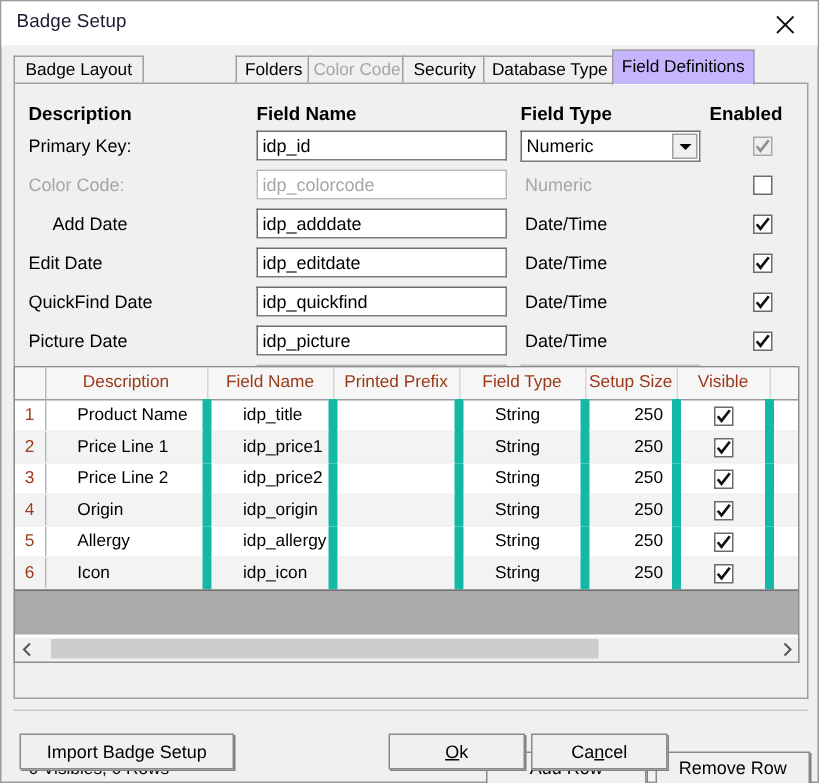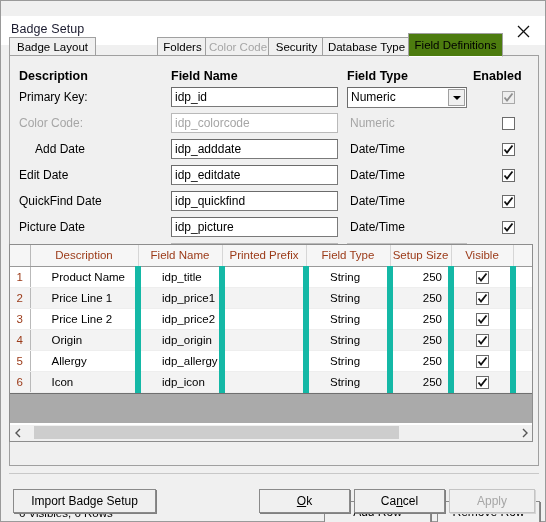--- a/index.html
+++ b/index.html
@@ -17,21 +17,20 @@
     background: #f0f0f0;
     border: 1px solid #9a9a9a;
   }
 
   
   .titlebar {
     position: absolute; left: 0; top: 0;
     width: 544px; height: 30px;
     background: #ffffff;
     border-bottom: 1px solid #f0f0f0;
-    margin-top: 15px;
   }
   .title-text {
     position: absolute; left: 10px; top: 6px;
     font-size: 12.5px; color: #1b1b2f;
     letter-spacing: .1px;
     white-space: nowrap;
   }
   .close-btn {
     position: absolute; right: 0px; top: 0px;
     width: 44px; height: 30px;
@@ -54,21 +53,21 @@
     font-size: 11.5px;
     color: #000;
     display: flex; align-items: center; justify-content: center;
     padding: 0 5px;
     white-space: nowrap;
     cursor: default;
   }
   .tab.disabled { color: #a6a6a6; }
   .tab.active {
     top: 0px; height: 24px;
-    background: #4d7c0f;
+    background: #c4b5fd;
     border: 1px solid #a0a0a0;
     border-bottom: 1px solid #ffffff;
     z-index: 5;
   }
 
   
   .tabpage {
     position: absolute; left: 8px; top: 54px;
     width: 530px; height: 411px;
     background: #f0f0f0;
@@ -508,15 +507,14 @@
   <div class="btn" style="left:12px;top:488px;width:143px;height:24px;">Import Badge Setup</div>
 
   <div class="btn" style="left:258px;top:488px;width:91px;height:24px;">
     <span><u>O</u><span>k</span></span>
   </div>
 
   <div class="btn" style="left:353px;top:488px;width:91px;height:24px;">
     <span><span>Ca</span><u>n</u><span>cel</span></span>
   </div>
 
-  <div class="btn dim" style="left:448px;top:488px;width:86px;height:24px;">Apply</div>
 
 </div>
 
 </body></html>

